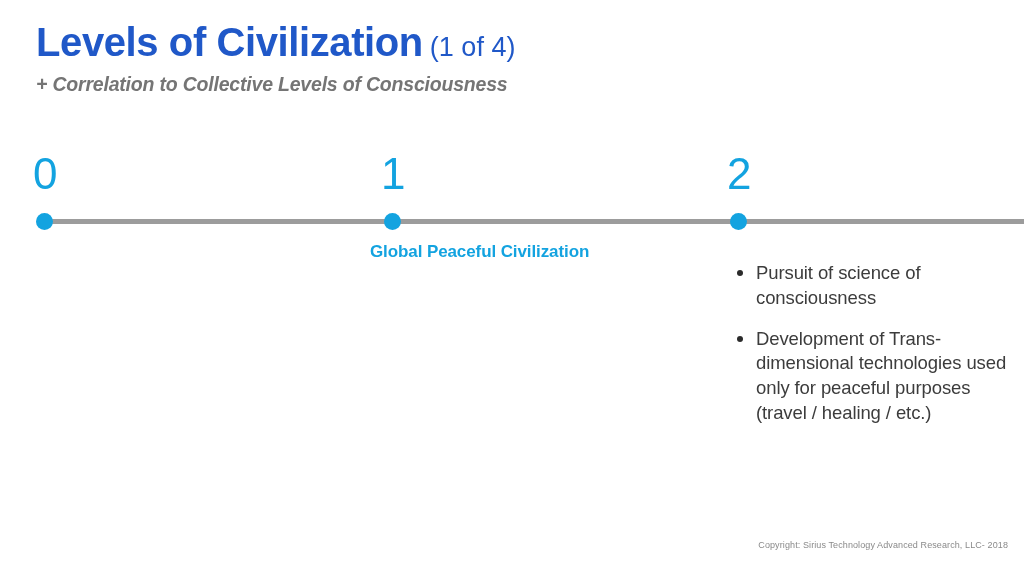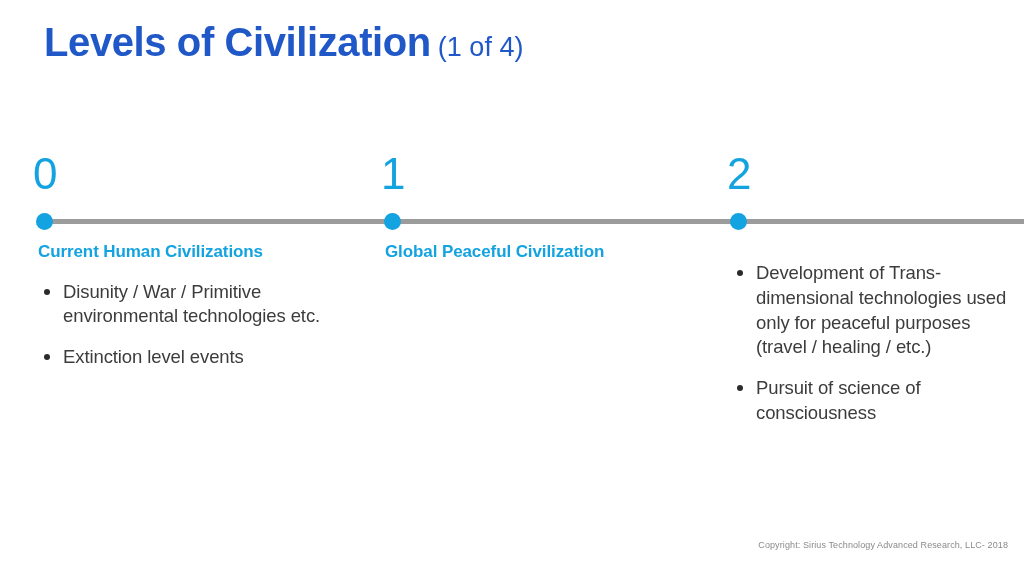--- a/index.html
+++ b/index.html
@@ -25,21 +25,20 @@
   
   .header {
     position: absolute;
     left: 36px;
     top: 22px;
     width: 940px;
   }
   .title-line {
     white-space: nowrap;
     line-height: 1.0;
-    margin-left: 8px;
   }
   .title-main {
     font-size: 40px;
     font-weight: bold;
     color: #2058c8;
     letter-spacing: -0.4px;
   }
   .title-sub {
     font-size: 27px;
     font-weight: normal;
@@ -136,44 +135,38 @@
 </style>
 </head>
 <body>
 
 <div class="slide">
 
   <div class="header">
     <div class="title-line">
       <span class="title-main">Levels of Civilization</span><span class="title-sub">(1 of 4)</span>
     </div>
+    <div class="subtitle">+ Correlation to Collective Levels of Consciousness</div>
   </div>
 
   <div class="timeline-rail"></div>
 
   <div class="tl-num" style="left:33px;">0</div>
   <div class="tl-dot" style="left:36px;"></div>
-  <div class="column" style="left:38px; width:320px;">
-    <div class="col-head">Current Human Civilizations</div>
-    <ul class="bullets">
-      <li>Disunity / War / Primitive environmental technologies etc.</li>
-      <li>Extinction level events</li>
-    </ul>
-  </div>
 
   <div class="tl-num" style="left:381px;">1</div>
   <div class="tl-dot" style="left:384px;"></div>
-  <div class="column" style="left:385px; width:320px;">
+  <div class="column" style="left:370px; width:320px;">
     <div class="col-head">Global Peaceful Civilization</div>
   </div>
 
   <div class="tl-num" style="left:727px;">2</div>
   <div class="tl-dot" style="left:730px;"></div>
   <div class="column" style="left:731px; width:290px;">
     <ul class="bullets">
+      <li>Pursuit of science of consciousness</li>
       <li>Development of Trans-dimensional technologies used only for peaceful purposes (travel / healing / etc.)</li>
-      <li>Pursuit of science of consciousness</li>
     </ul>
   </div>
 
   <div class="footer">Copyright: Sirius Technology Advanced Research, LLC- 2018</div>
 
 </div>
 
 </body></html>

